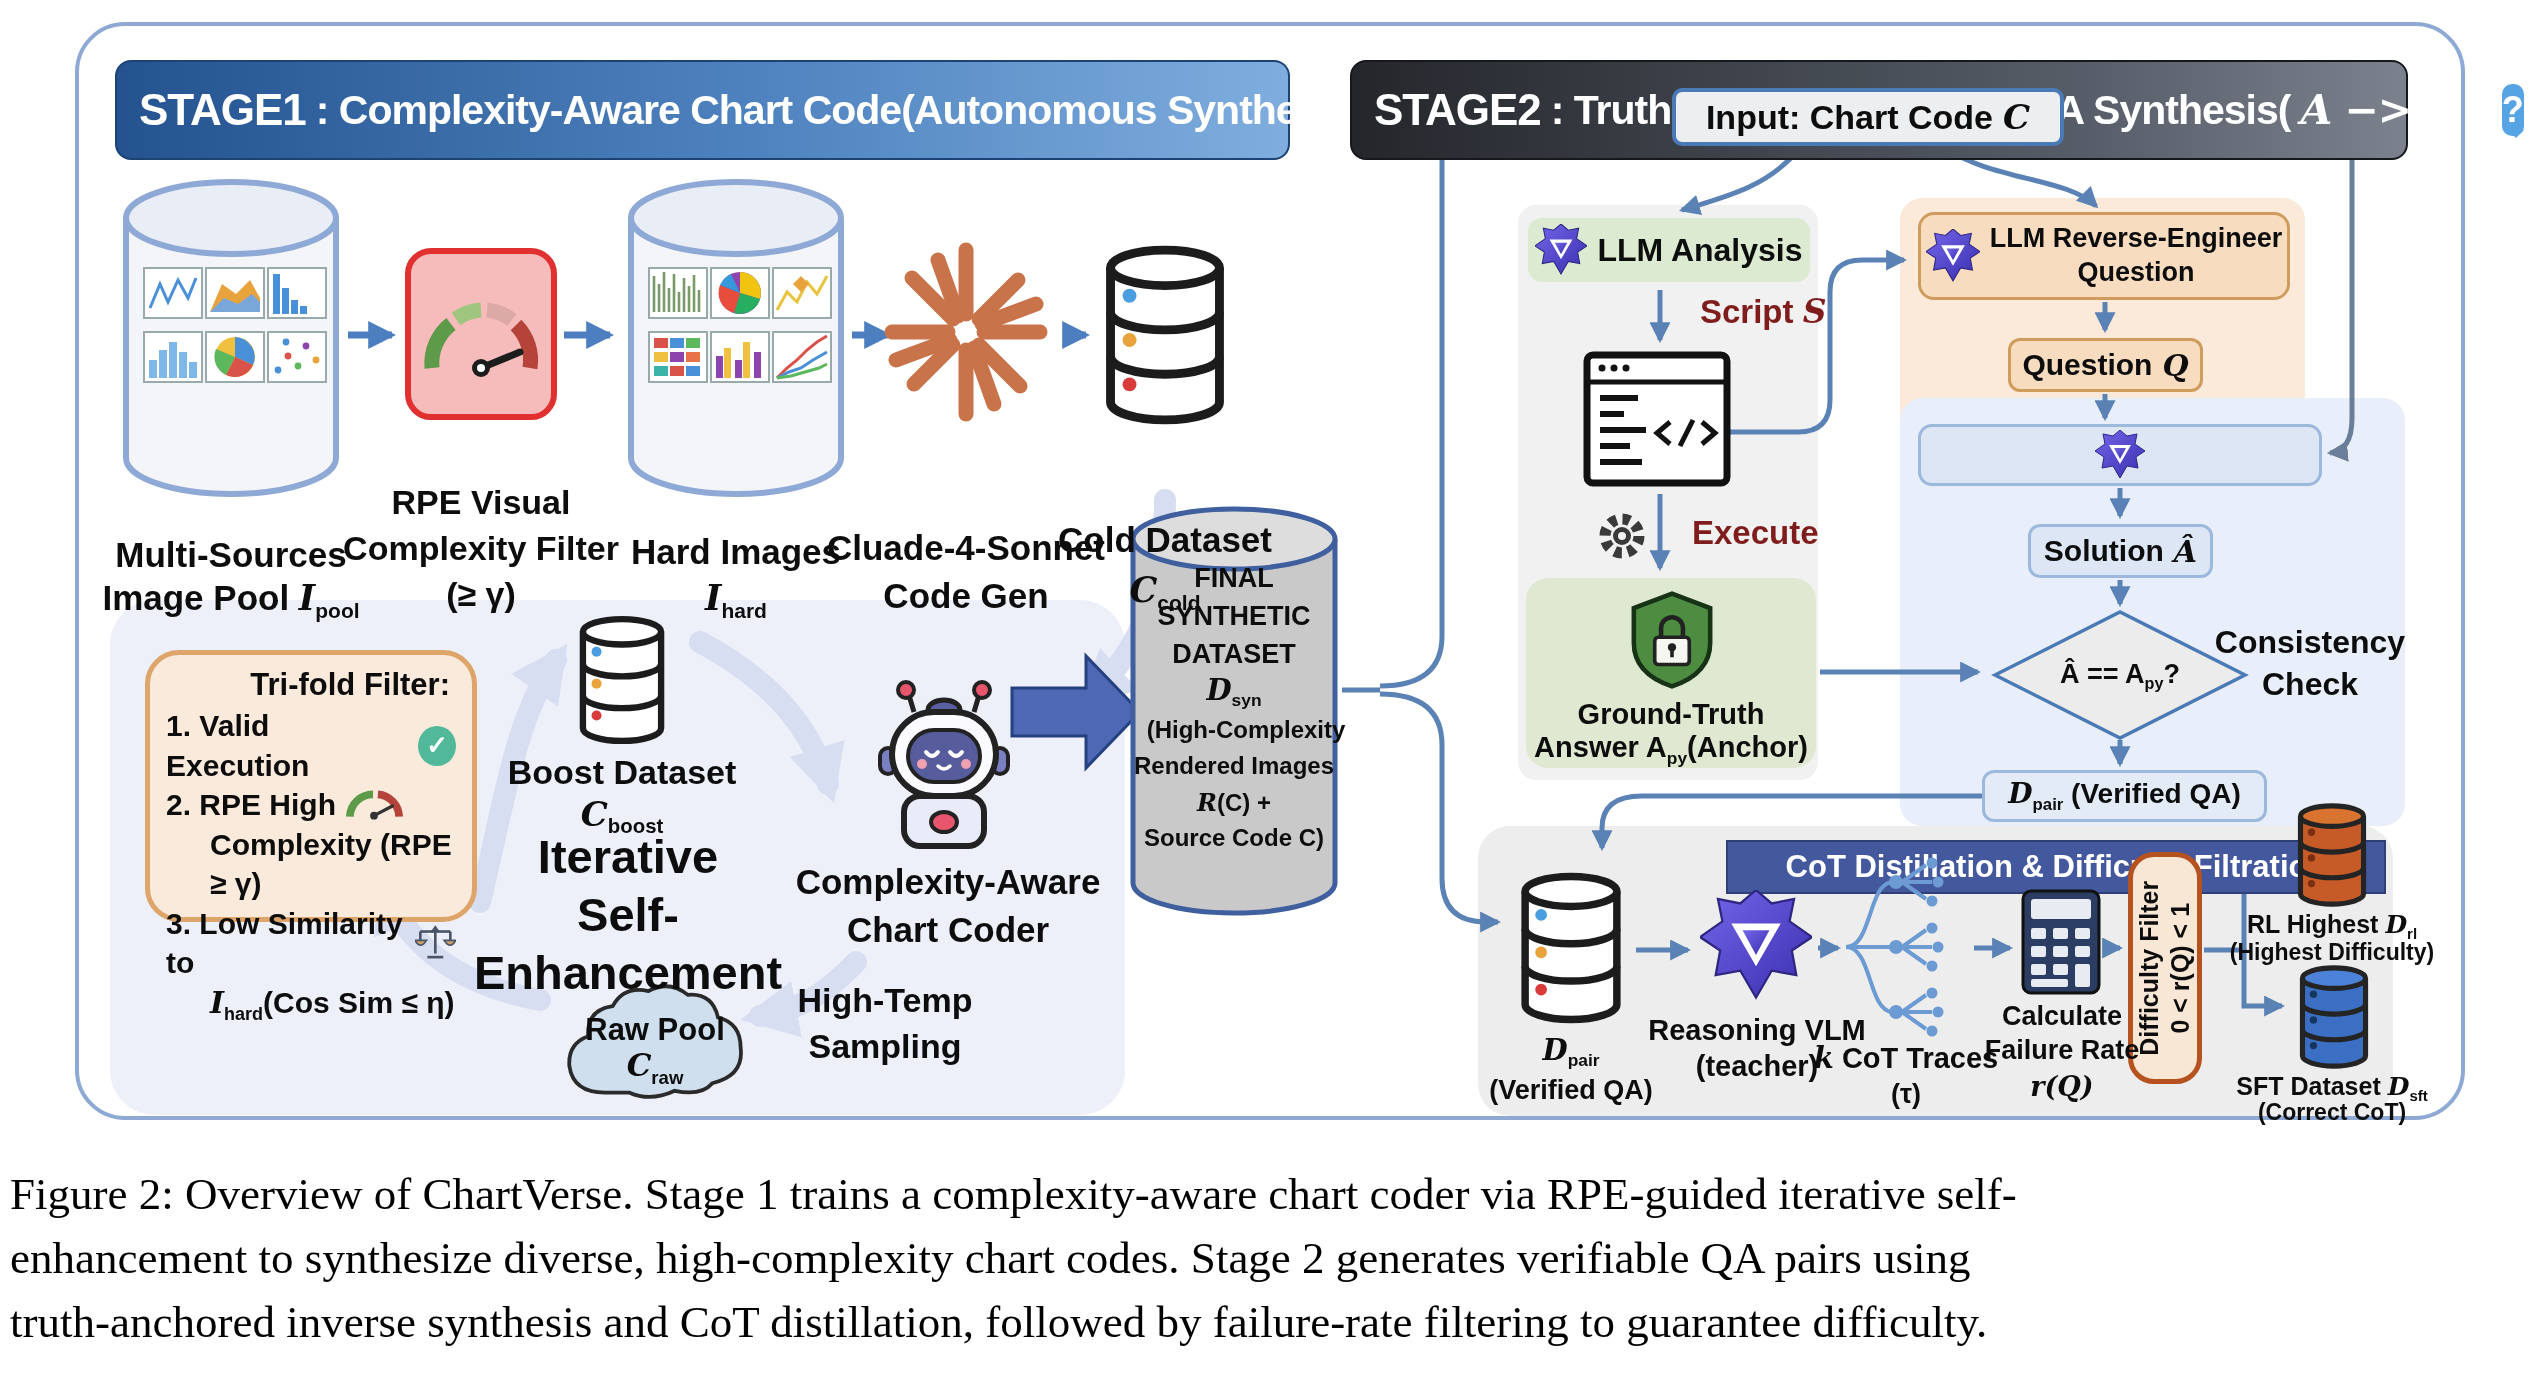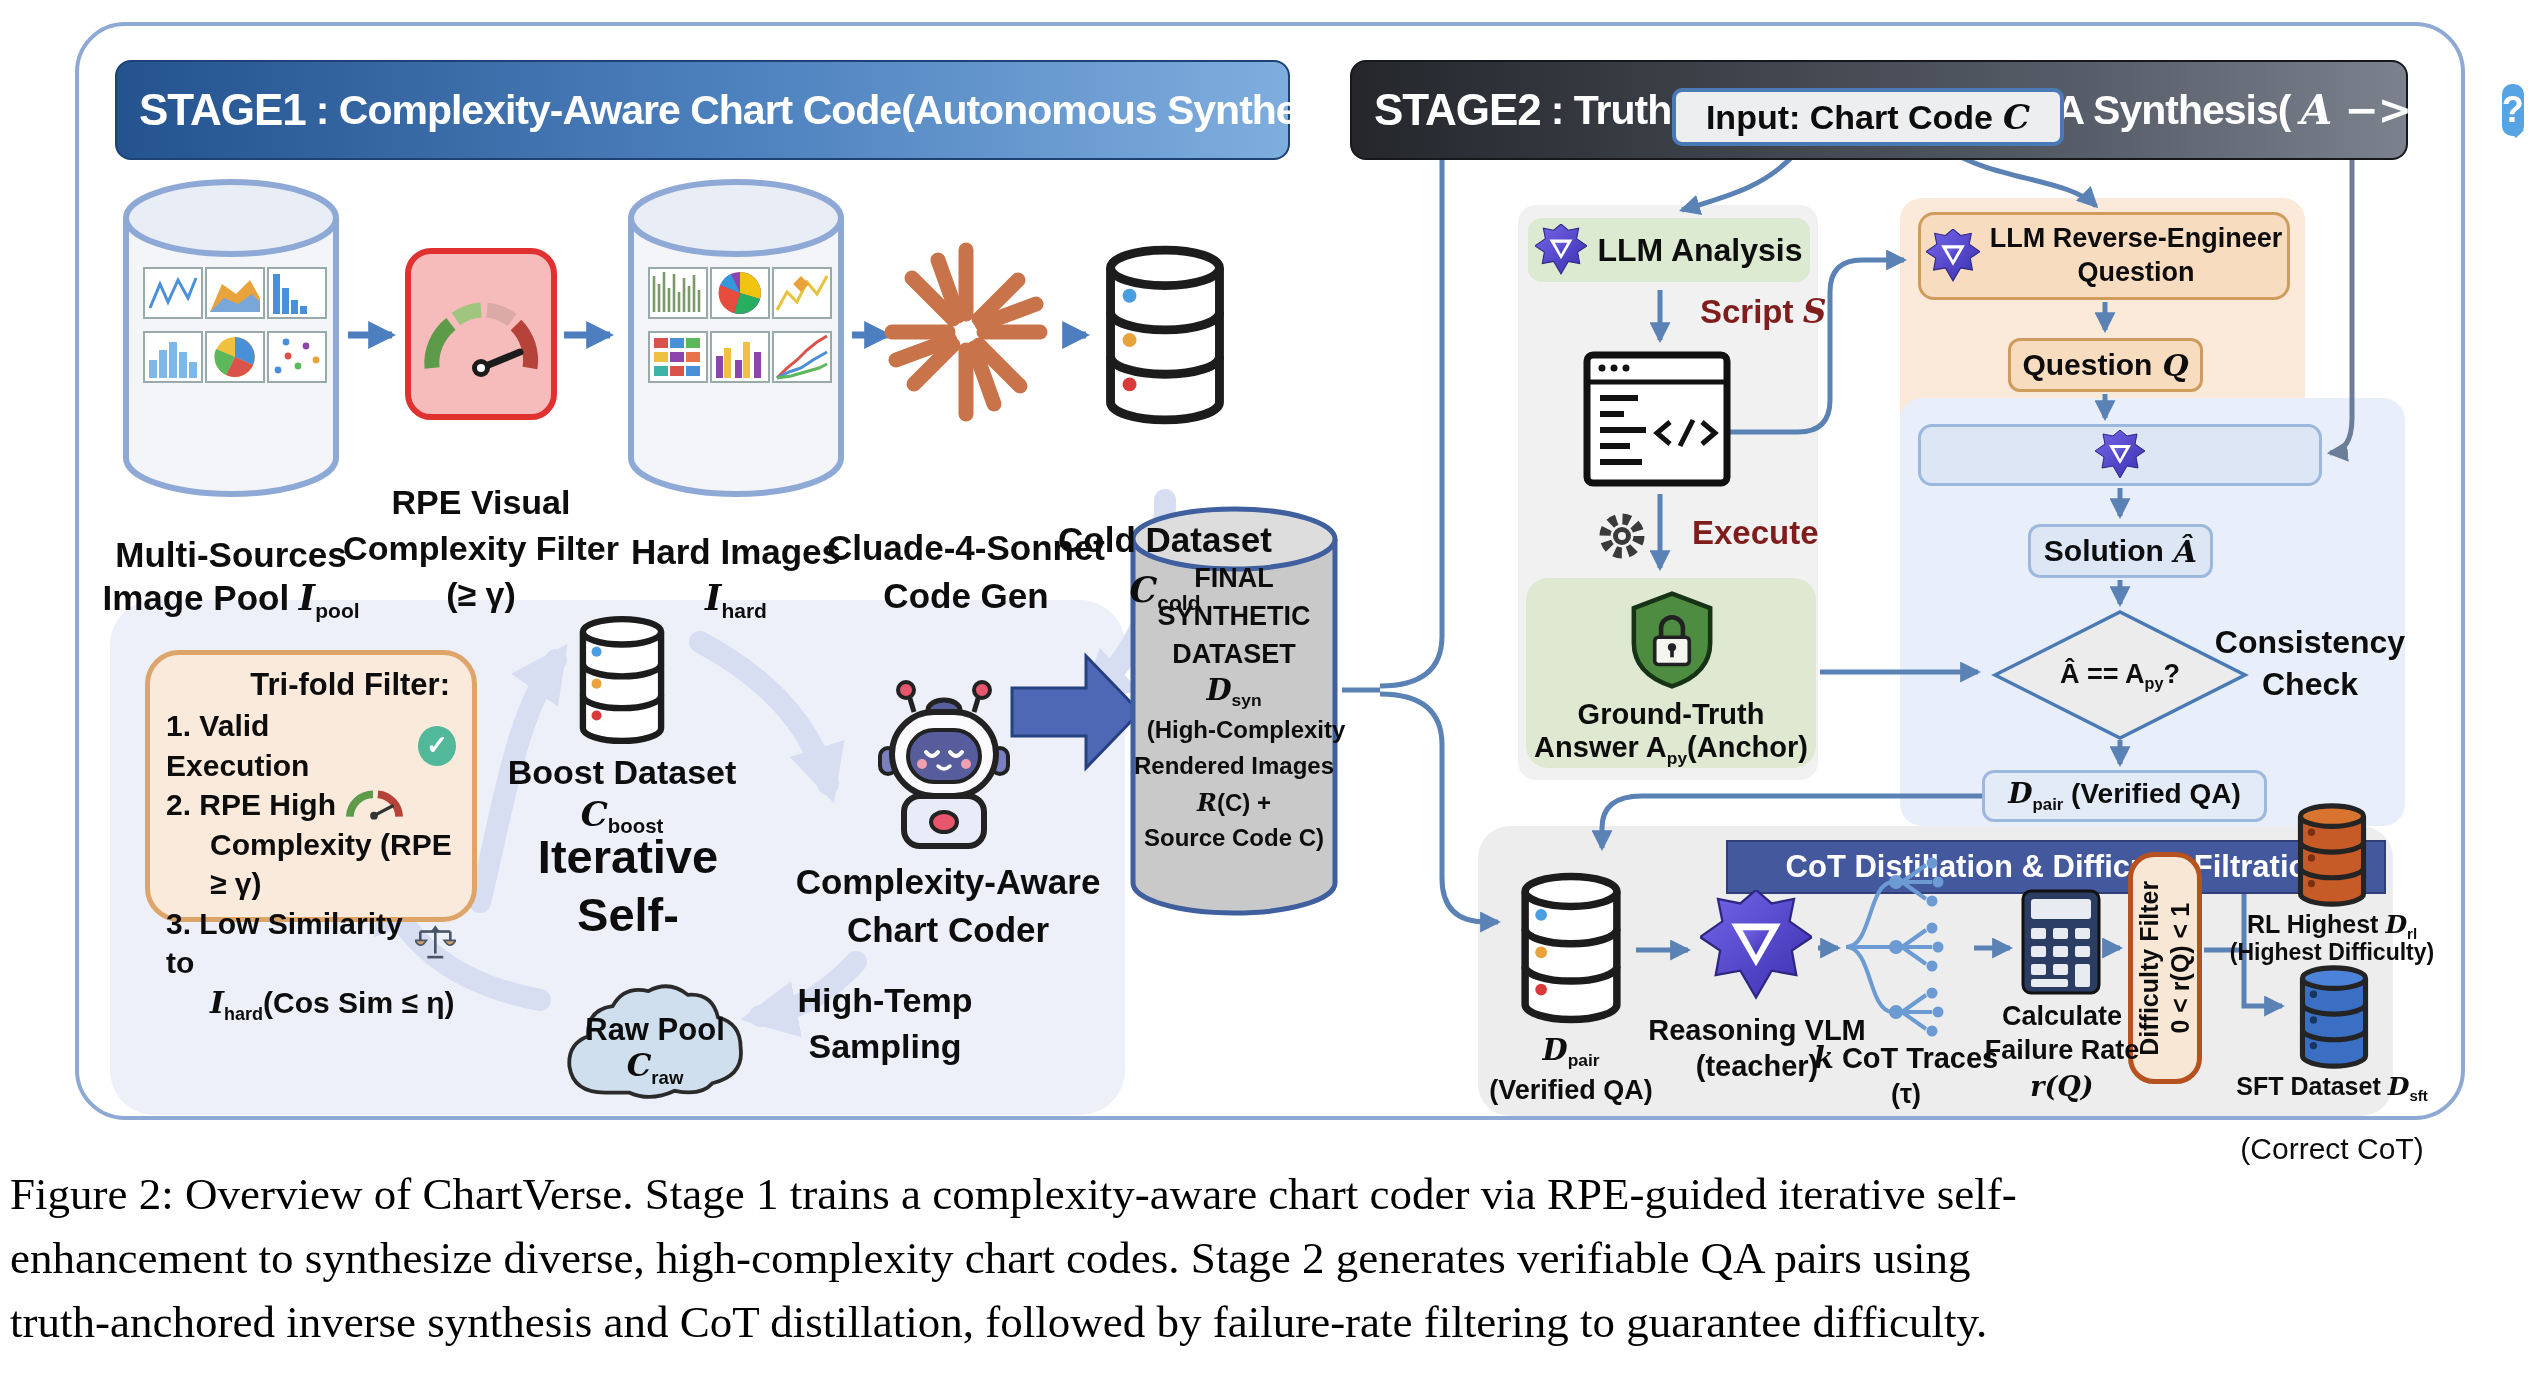--- a/index.html
+++ b/index.html
@@ -330,20 +330,21 @@
         <polygon points="23,2 18,9 28,9" fill="#4a5568"></polygon>
         <path d="M0 19 Q6 30 13 19 Z" fill="#c9a06a" stroke="#4a5568" stroke-width="2"></path>
         <path d="M33 19 Q40 30 46 19 Z" fill="#c9a06a" stroke="#4a5568" stroke-width="2"></path>
       </svg>
       </div>
     <div class="ind"><span class="cal">I</span><sub class="s">hard</sub><span>(Cos Sim ≤ η)</span></div>
   </div>
 
   <div class="lbl" style="left:628px;top:856px;font-size:47px;font-weight:800;">Iterative</div>
   <div class="lbl" style="left:628px;top:914px;font-size:47px;font-weight:800;">Self-</div>
+  <div class="lbl" style="left:628px;top:972px;font-size:47px;font-weight:800;">Enhancement</div>
 
   <div class="abs layer3" style="left:878px;top:678px;">
     <svg width="132" height="176" viewBox="0 0 132 176">
       <path d="M36 34 L30 14 M96 34 L102 14" stroke="#222" stroke-width="5"></path>
       <circle cx="28" cy="12" r="8" fill="#e8566e" stroke="#222" stroke-width="4"></circle>
       <circle cx="104" cy="12" r="8" fill="#e8566e" stroke="#222" stroke-width="4"></circle>
       <ellipse cx="66" cy="32" rx="16" ry="10" fill="#5a5f9e" stroke="#222" stroke-width="5"></ellipse>
       <rect x="2" y="70" width="16" height="26" rx="8" fill="#7a7fc0" stroke="#222" stroke-width="4"></rect>
       <rect x="114" y="70" width="16" height="26" rx="8" fill="#7a7fc0" stroke="#222" stroke-width="4"></rect>
       <rect x="14" y="34" width="104" height="84" rx="42" fill="#fbfbff" stroke="#222" stroke-width="6"></rect>
@@ -574,19 +575,19 @@
       <path d="M12 22 V128 A43 14 0 0 0 98 128 V22" fill="#3a6fc4" stroke="#242424" stroke-width="7"></path>
       <path d="M12 57 A43 14 0 0 0 98 57" fill="none" stroke="#242424" stroke-width="7"></path>
       <path d="M12 92 A43 14 0 0 0 98 92" fill="none" stroke="#242424" stroke-width="7"></path>
       <ellipse cx="55" cy="22" rx="43" ry="14" fill="#4c82d8" stroke="#242424" stroke-width="7"></ellipse>
       <circle cx="27" cy="44" r="5" fill="#16355f"></circle>
         <circle cx="27" cy="79" r="5" fill="#16355f"></circle>
         <circle cx="27" cy="114" r="5" fill="#16355f"></circle>
     </svg>
   </div>
   <div class="lbl" style="left:2332px;top:1088px;font-size:25px;font-weight:800;"><span>SFT Dataset </span><span class="cal">D</span><sub class="s">sft</sub></div>
-  <div class="lbl" style="left:2332px;top:1149px;font-size:30px;font-weight:400;">(Correct CoT)</div>
+  <div class="lbl" style="left:2332px;top:1112px;font-size:23px;font-weight:700;">(Correct CoT)</div>
 
   <div class="cap" style="left:10px;top:1168px;">Figure 2: Overview of ChartVerse. Stage 1 trains a complexity-aware chart coder via RPE-guided iterative self-</div>
   <div class="cap" style="left:10px;top:1232px;">enhancement to synthesize diverse, high-complexity chart codes. Stage 2 generates verifiable QA pairs using</div>
   <div class="cap" style="left:10px;top:1296px;">truth-anchored inverse synthesis and CoT distillation, followed by failure-rate filtering to guarantee difficulty.</div>
 
 </div>
 
 </body></html>

